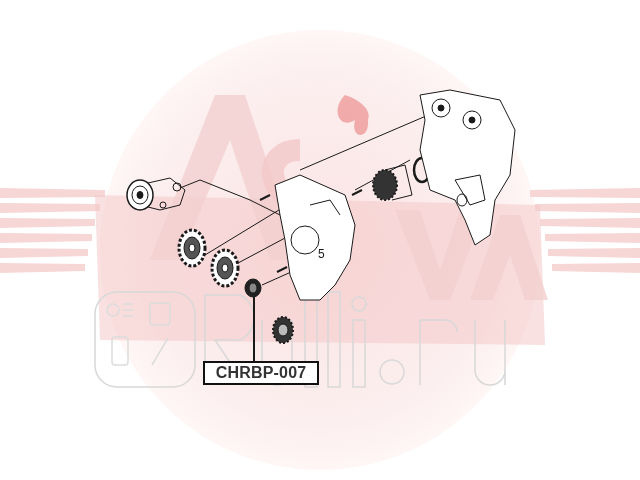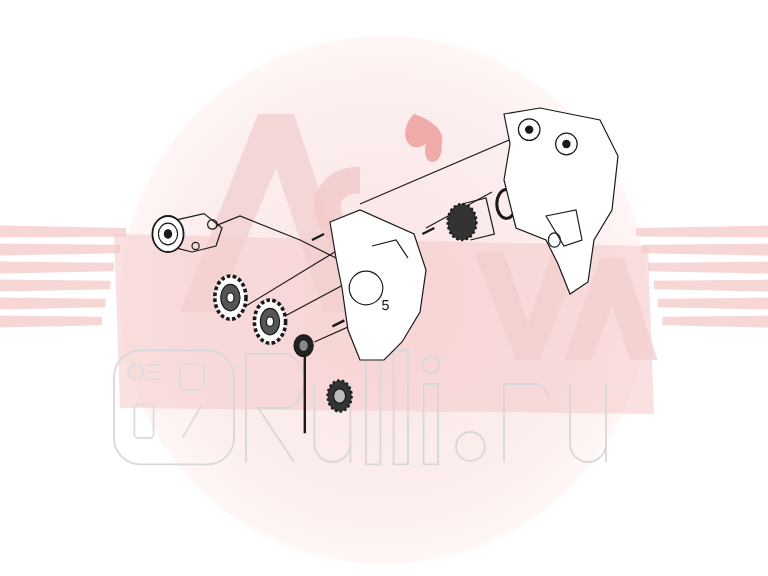--- a/index.html
+++ b/index.html
@@ -137,13 +137,14 @@
         <circle cx="441" cy="108" r="9"></circle>
           <circle cx="441" cy="108" r="3" fill="#1a1a1a"></circle>
         <circle cx="472" cy="120" r="9"></circle>
           <circle cx="472" cy="120" r="3" fill="#1a1a1a"></circle>
         <path d="M455,180 L480,175 L485,200 L470,205 Z"></path>
         <ellipse cx="462" cy="200" rx="5" ry="6"></ellipse>
       </g>
     </g>
   </svg>
 
+  <div id="part-label">CHRBP-007</div>
 </div>
 
 </body></html>

